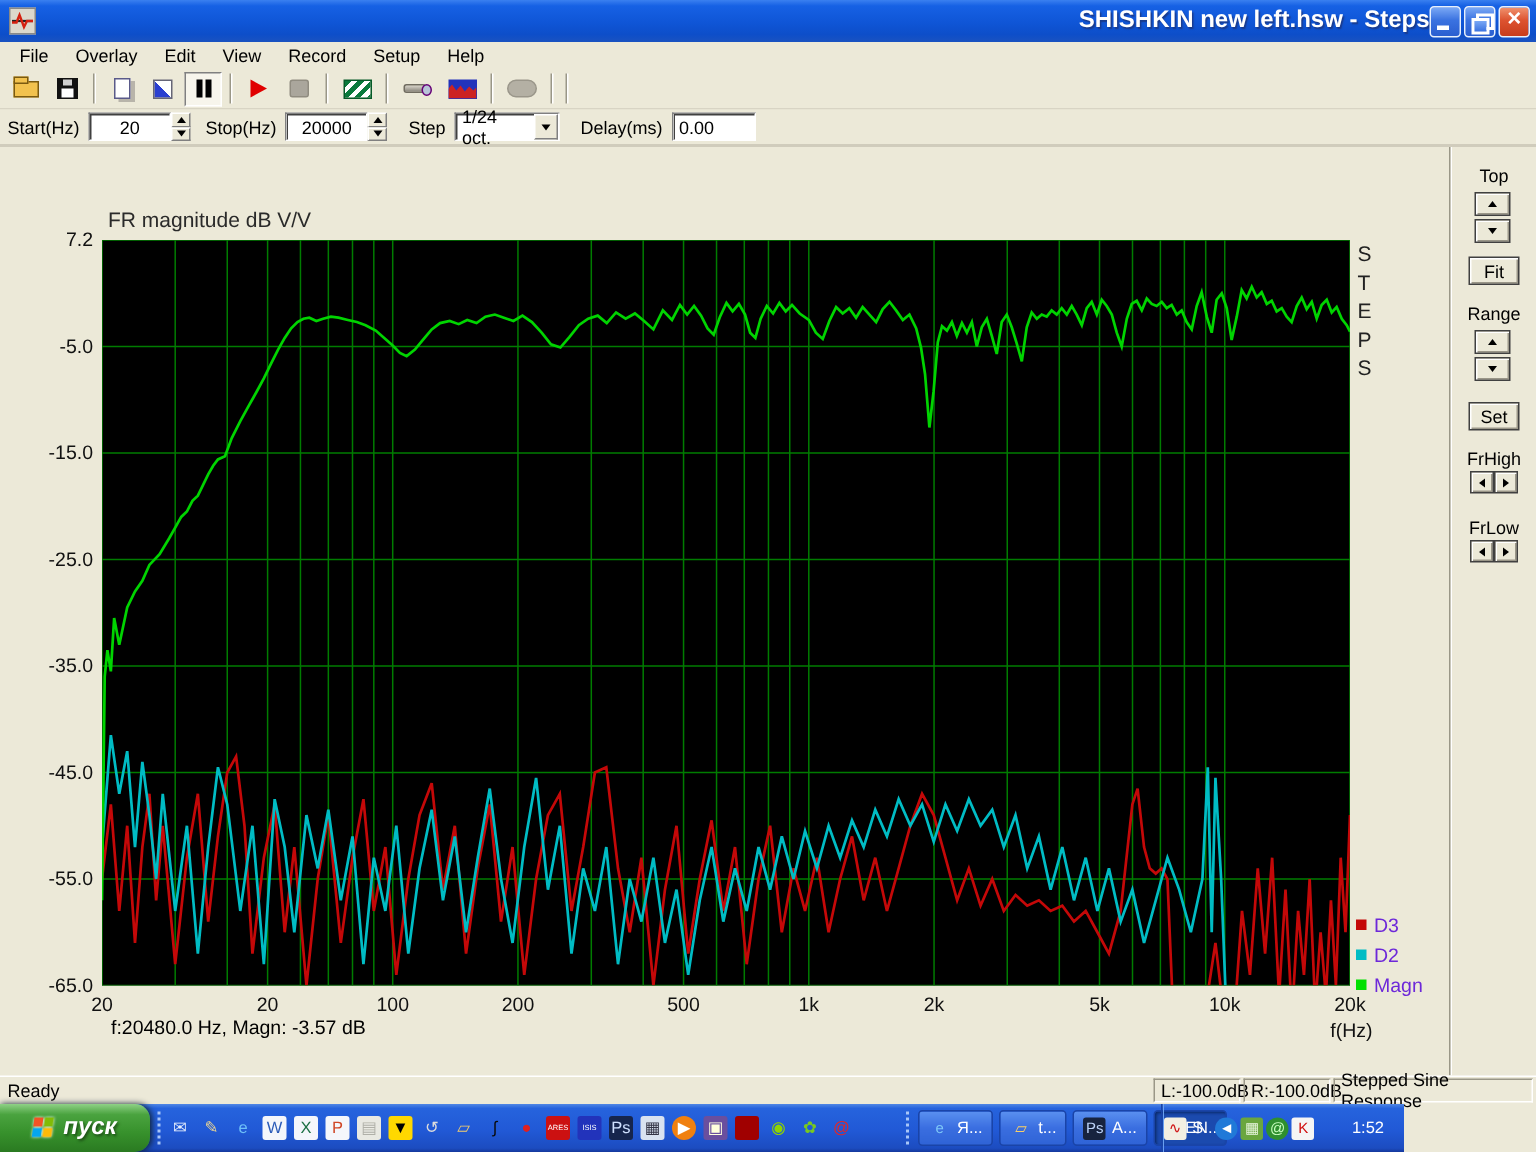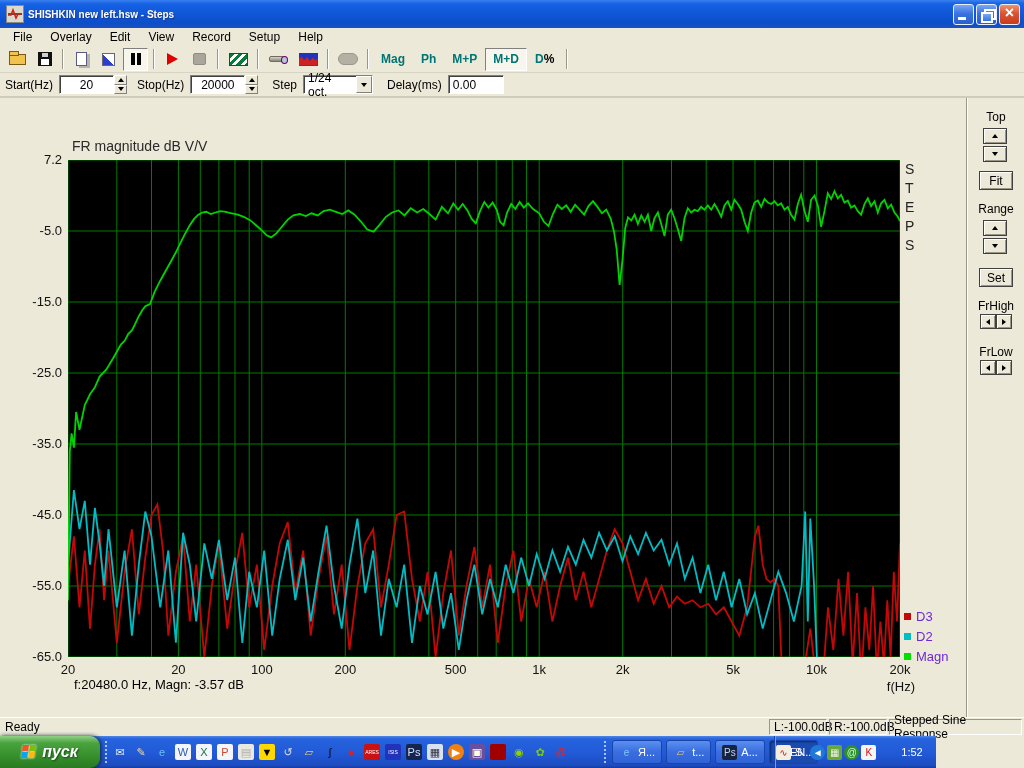--- a/index.html
+++ b/index.html
@@ -6,21 +6,21 @@
   html,body { width:1024px; height:768px; overflow:hidden; }
   body { font-family:"Liberation Sans","DejaVu Sans",sans-serif; font-size:12px; background:#ece9d8; }
   #screen { position:relative; width:1024px; height:768px; background:#ece9d8; }
 
   
   .titlebar { position:absolute; left:0; top:0; width:1024px; height:28px;
     background:linear-gradient(180deg,#3a80f0 0%,#1661e4 14%,#0f55d6 55%,#0d4ec9 82%,#1a52c0 100%);
     display:flex; align-items:center; padding:0 4px; }
   .app-icon { width:18px; height:18px; margin:0 4px 0 2px; background:#dcd8cc; border:1px solid #888;
     display:inline-flex; align-items:center; justify-content:center; }
-  .title-text { color:#fff; font-weight:bold; font-size:10px; text-shadow:1px 1px 1px #1a3a8a; flex:1; }
+  .title-text { color:#fff; font-weight:bold; font-size:16px; text-shadow:1px 1px 1px #1a3a8a; flex:1;text-align:right; }
   .winbtns { display:flex; gap:2px; }
   .wbtn { width:21px; height:21px; border-radius:3px; border:1px solid #e8f0fc;
     background:linear-gradient(180deg,#7aa8f5,#3a72e0 45%,#2a5ed0); position:relative; cursor:pointer; }
   .wbtn.close { background:linear-gradient(180deg,#f0926e,#dd5330 45%,#c83c1c); }
   .wbtn.min::after { content:""; position:absolute; left:4px; bottom:4px; width:8px; height:3px; background:#fff; }
   .wbtn.max::before { content:""; position:absolute; left:7px; top:4px; width:8px; height:7px; border:2px solid #fff; }
   .wbtn.max::after { content:""; position:absolute; left:4px; top:7px; width:8px; height:7px; border:2px solid #fff; background:linear-gradient(180deg,#7aa8f5,#3a72e0); }
   .wbtn.close::after { content:"×"; position:absolute; left:0; top:-1px; width:100%; text-align:center; color:#fff; font-size:16px; font-weight:bold; }
 
   
@@ -198,27 +198,20 @@
         <span class="ic-flash"></span>
       </button>
     <button class="tbtn wide">
         <span class="ic-mount"></span>
       </button>
     <span class="tsep"></span>
     <button class="tbtn wide">
         <span class="ic-pill"></span>
       </button>
     <span class="tsep"></span>
-    <span id="tb-text" style="display:inline-flex;align-items:center;">
-        <span class="ttxt">Mag</span>
-        <span class="ttxt">Ph</span>
-        <span class="ttxt">M+P</span>
-        <span class="ttxt pressed">M+D</span>
-        <span class="ttxt">D<span class="l2">%</span></span>
-      </span>
     <span class="tsep"></span>
   </div>
 
   <div class="controls">
     <span class="lbl" style="margin-left:5px">Start(Hz)</span>
     <span class="field">
       <span class="edit center" style="width:55px">20</span>
       <span class="spinner">
           <span class="sbtn">
             <i class="tri-up"></i>

